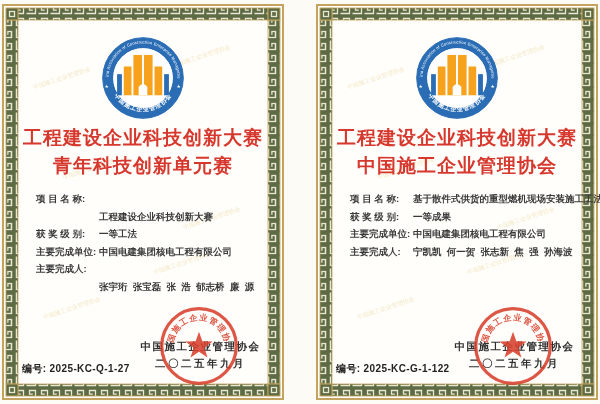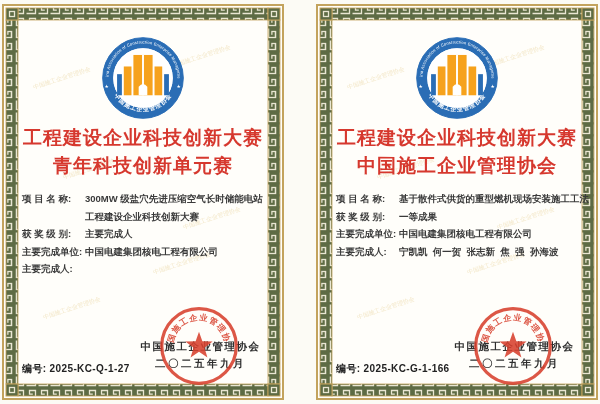--- a/index.html
+++ b/index.html
@@ -24,21 +24,21 @@
   .arc-en{font-size:4.3px;fill:#ffffff;letter-spacing:.2px;}
   .arc-zh{font-size:6.3px;fill:#ffffff;font-weight:bold;letter-spacing:.8px;}
   .arc-star{font-size:5px;fill:#ffffff;}
   .b-blue{fill:var(--ring-blue);}
   .b-orange{fill:var(--building-orange);}
   .b-white{fill:#ffffff;}
   .title{position:absolute;left:0;right:0;text-align:center;color:var(--title-red);
          font-weight:bold;font-size:19px;letter-spacing:1px;line-height:22px;}
   .t1{top:123px;}
   .t2{top:151px;}
-  .fields{position:absolute;left:20px;top:186px;width:226px;font-size:9.5px;
+  .fields{position:absolute;left:34px;top:186px;width:226px;font-size:9.5px;
           font-weight:bold;color:var(--ink);}
   .row{display:flex;line-height:17.5px;white-space:pre;}
   .lbl{display:inline-block;width:63px;flex:0 0 63px;letter-spacing:0;}
   .val{white-space:pre;}
   .sealblock{position:absolute;left:117px;top:334px;width:163px;text-align:center;
              color:#2e2e2e;font-size:10.5px;font-weight:bold;}
   .issuer{line-height:17px;letter-spacing:1.5px;}
   .dateline{line-height:17px;letter-spacing:2.5px;}
   .seal{position:absolute;left:154px;top:299px;width:86px;height:86px;opacity:.88;}
   .seal-ring{fill:none;stroke:var(--seal-red);stroke-width:3.4;}
@@ -113,39 +113,39 @@
         <path d="M-4.5,18 V9 Q0,3.5 4.5,9 V18 Z" class="b-white"></path>
       </g>
     </svg>
 
     <div class="title t1">工程建设企业科技创新大赛</div>
     <div class="title t2">青年科技创新单元赛</div>
 
     <div class="fields">
       <div class="row">
         <span class="lbl">项 目 名 称:</span>
-        <span class="val">300MW 级盐穴先进压缩空气长时储能电站</span>
       </div>
       <div class="row">
         <span class="lbl"></span>
         <span class="val">工程建设企业科技创新大赛</span>
       </div>
       <div class="row">
         <span class="lbl">获 奖 级 别:</span>
-        <span class="val">主要完成人</span>
+        <span class="val">一等工法</span>
       </div>
       <div class="row">
         <span class="lbl">主要完成单位:</span>
         <span class="val">中国电建集团核电工程有限公司</span>
       </div>
       <div class="row">
         <span class="lbl">主要完成人:</span>
       </div>
       <div class="row">
         <span class="lbl"></span>
+        <span class="val">张宇珩  张宝磊  张  浩  郁志桥  廉  源</span>
       </div>
     </div>
 
     <div class="sealblock">
       <div class="issuer">中国施工企业管理协会</div>
       <div class="dateline">二〇二五年九月</div>
     </div>
 
     <svg class="seal" viewBox="-45 -45 90 90" xmlns="http://www.w3.org/2000/svg">
       <circle r="39" class="seal-ring"></circle>
@@ -244,17 +244,17 @@
     </div>
 
     <svg class="seal" viewBox="-45 -45 90 90" xmlns="http://www.w3.org/2000/svg">
       <circle r="39" class="seal-ring"></circle>
       <path id="sealArcR" d="M-27,0 A27,27 0 0 1 27,0" fill="none"></path>
       <text class="seal-arc"><textPath href="#sealArcR" startOffset="50%" text-anchor="middle">中国施工企业管理协会</textPath></text>
       <path class="seal-star" d="M0,-15 L3.53,-4.85 L14.27,-4.64 L5.71,1.85 L8.82,12.14 L0,6 L-8.82,12.14 L-5.71,1.85 L-14.27,-4.64 L-3.53,-4.85 Z"></path>
     </svg>
 
     <div class="serial">
-      <span>编号:</span><span>2025-KC-G-1-166</span>
+      <span>编号:</span><span>2025-KC-G-1-122</span>
     </div>
   </div>
 
 </div>
 
 </body></html>

